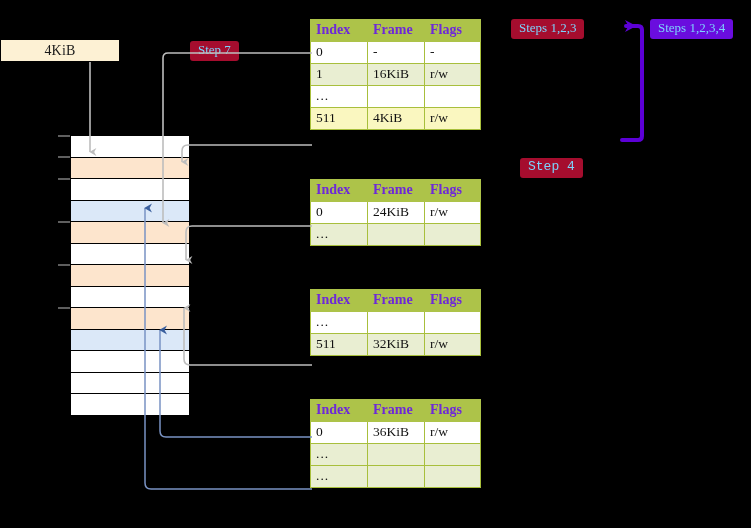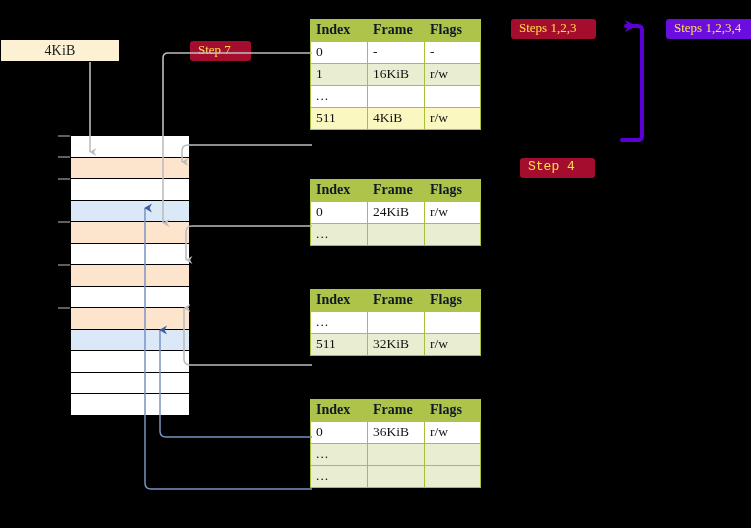--- a/index.html
+++ b/index.html
@@ -43,29 +43,29 @@
     align-items: center;
     justify-content: center;
     font-size: 14px;
     color: #1a1a1a;
     letter-spacing: 0.2px;
   }
 
   
   .badge {
     position: absolute;
-    padding: 2px 20px 3px 8px;
+    padding: 2px 8px 3px 8px;
     font-size: 13px;
-    color: #fde047;
+    color: #7dd3fc;
     border-radius: 3px;
     white-space: nowrap;
     line-height: 1.15;
   }
   .badge-crimson { background: #a50d2e; }
-  .badge-purple  { background: #6a0dde; margin-left: 16px; }
+  .badge-purple  { background: #6a0dde; }
 
   #badge-step0    { left: 190px; top: 41px; }
   #badge-step4    { left: 520px; top: 158px; font-family: Liberation Mono, monospace; }
   #badge-steps123 { left: 511px; top: 19px; }
   #badge-steps1234{ left: 650px; top: 19px; }
 
   
   #mem-col {
     position: absolute;
     left: 70px;
@@ -101,21 +101,21 @@
     border: 1px solid #a8bf3c;
     padding: 2px 5px 3px 5px;
     text-align: left;
     height: 18px;
     box-sizing: border-box;
     overflow: hidden;
     white-space: nowrap;
   }
   .ptable th {
     background: #adc349;
-    color: #0f172a;
+    color: #6d28d9;
     font-weight: bold;
     font-size: 14px;
     border-color: #adc349;
     padding-top: 2px;
     padding-bottom: 3px;
   }
   .ptable col.c-index { width: 57px; }
   .ptable col.c-frame { width: 57px; }
   .ptable col.c-flags { width: 56px; }
   .ptable tr.row-odd  td { background: #ffffff; }

